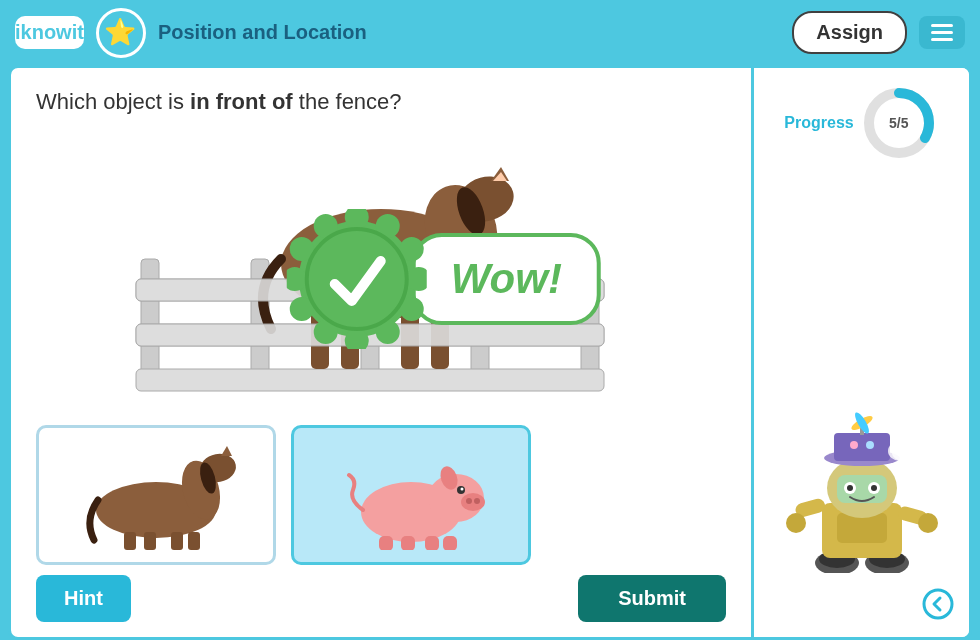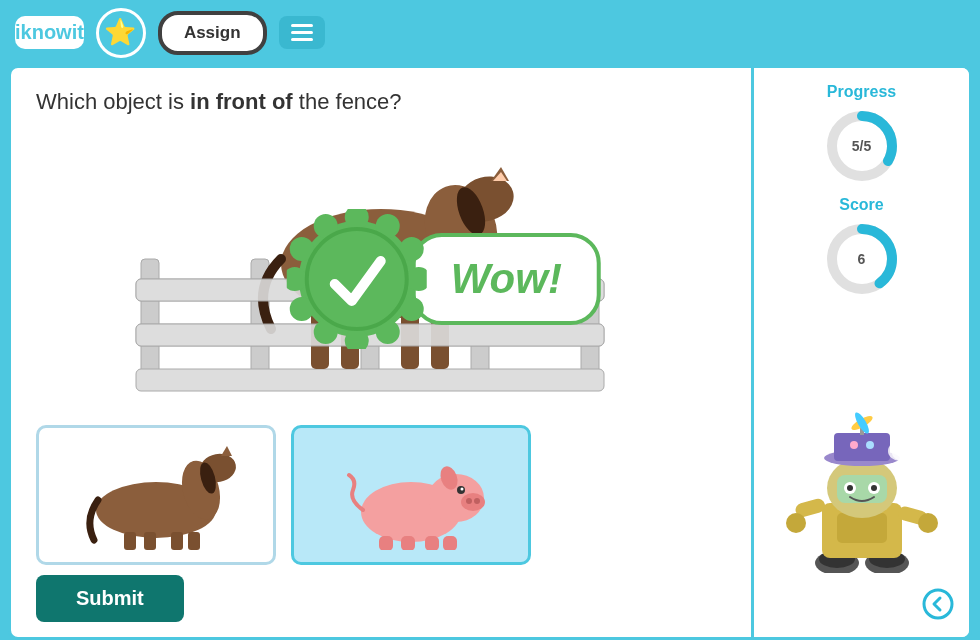--- a/index.html
+++ b/index.html
@@ -38,24 +38,24 @@
       font-size: 26px;
     }
     .header-title {
       flex: 1;
       font-size: 20px;
       font-weight: bold;
       color: #1a6080;
     }
     .assign-btn {
       background: white;
-      border: 4px solid #404040;
+      border: 2px solid #404040;
       border-radius: 20px;
       padding: 8px 22px;
-      font-size: 17px;
+      font-size: 20px;
       font-weight: bold;
       color: #333;
       cursor: pointer;
     }
     .hamburger-btn {
       background: #3ab8d0;
       border: none;
       border-radius: 8px;
       padding: 8px 12px;
       cursor: pointer;
@@ -195,21 +195,21 @@
       padding: 15px 15px 10px 15px;
       display: flex;
       flex-direction: column;
       align-items: center;
       gap: 10px;
       background: white;
     }
 
     .stat-section {
       display: flex;
-      flex-direction: column;
+      flex-direction: row;
       align-items: center;
       gap: 5px;
     }
     .stat-label {
       font-size: 16px;
       font-weight: bold;
       color: #29b8d9;
     }
 
     
@@ -252,20 +252,21 @@
 </head>
 <body>
 
 <div class="header">
   <div class="logo-box">
     <span>iknowit</span>
   </div>
   <div class="star-circle">
     <span>⭐</span>
   </div>
+  <div class="header-title">Position and Location</div>
   <button class="assign-btn">Assign</button>
   <button class="hamburger-btn">
     <span></span>
     <span></span>
     <span></span>
   </button>
 </div>
 
 <div class="main">
 
@@ -392,47 +393,38 @@
           <rect x="80" y="96" width="14" height="15" rx="5" fill="#e88080"></rect>
           <rect x="104" y="96" width="14" height="15" rx="5" fill="#e88080"></rect>
           <rect x="122" y="96" width="14" height="15" rx="5" fill="#e88080"></rect>
 
           <path d="M42,70 Q28,60 32,50 Q36,40 28,35" stroke="#e88080" stroke-width="4" fill="none" stroke-linecap="round"></path>
         </svg>
       </div>
     </div>
 
     <div class="bottom-buttons">
+      <button class="hint-btn">Hint</button>
       <button class="submit-btn">Submit</button>
     </div>
   </div>
 
   <div class="right-panel">
 
     <div class="stat-section">
       <div class="stat-label">Progress</div>
       <div class="donut-container">
         <svg viewBox="0 0 80 80">
           <circle cx="40" cy="40" r="30" fill="none" stroke="#e0e0e0" stroke-width="10"></circle>
           <circle cx="40" cy="40" r="30" fill="none" stroke="#29b8d9" stroke-width="10" stroke-dasharray="62.8 188.4" stroke-linecap="round"></circle>
         </svg>
         <div class="donut-text">5/5</div>
       </div>
     </div>
 
-    <div class="stat-section">
-      <div class="stat-label">Score</div>
-      <div class="donut-container">
-        <svg viewBox="0 0 80 80">
-          <circle cx="40" cy="40" r="30" fill="none" stroke="#e0e0e0" stroke-width="10"></circle>
-          <circle cx="40" cy="40" r="30" fill="none" stroke="#29b8d9" stroke-width="10" stroke-dasharray="75.4 188.4" stroke-linecap="round"></circle>
-        </svg>
-        <div class="donut-text">6</div>
-      </div>
-    </div>
 
     <div class="character-area">
       <svg width="160" height="180" viewBox="0 0 160 180">
 
         <ellipse cx="55" cy="170" rx="22" ry="12" fill="#555"></ellipse>
         <ellipse cx="105" cy="170" rx="22" ry="12" fill="#555"></ellipse>
         <ellipse cx="55" cy="166" rx="18" ry="9" fill="#333"></ellipse>
         <ellipse cx="105" cy="166" rx="18" ry="9" fill="#333"></ellipse>
 
         <rect x="40" y="110" width="80" height="55" rx="8" fill="#d4b84a"></rect>

